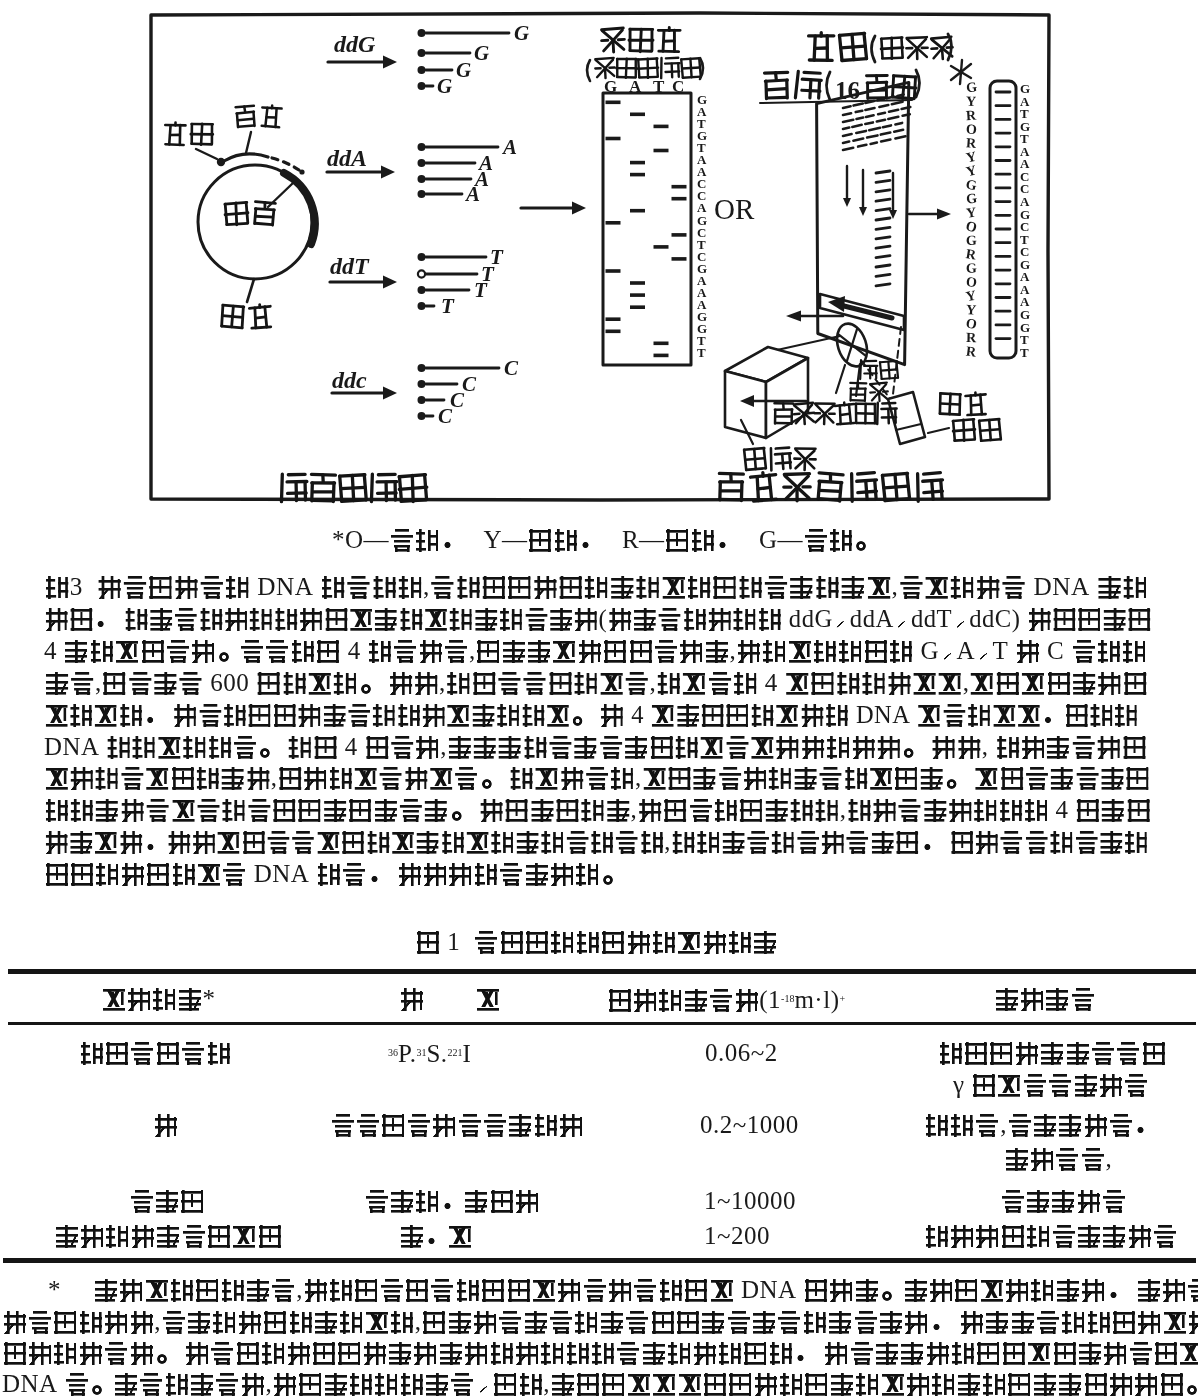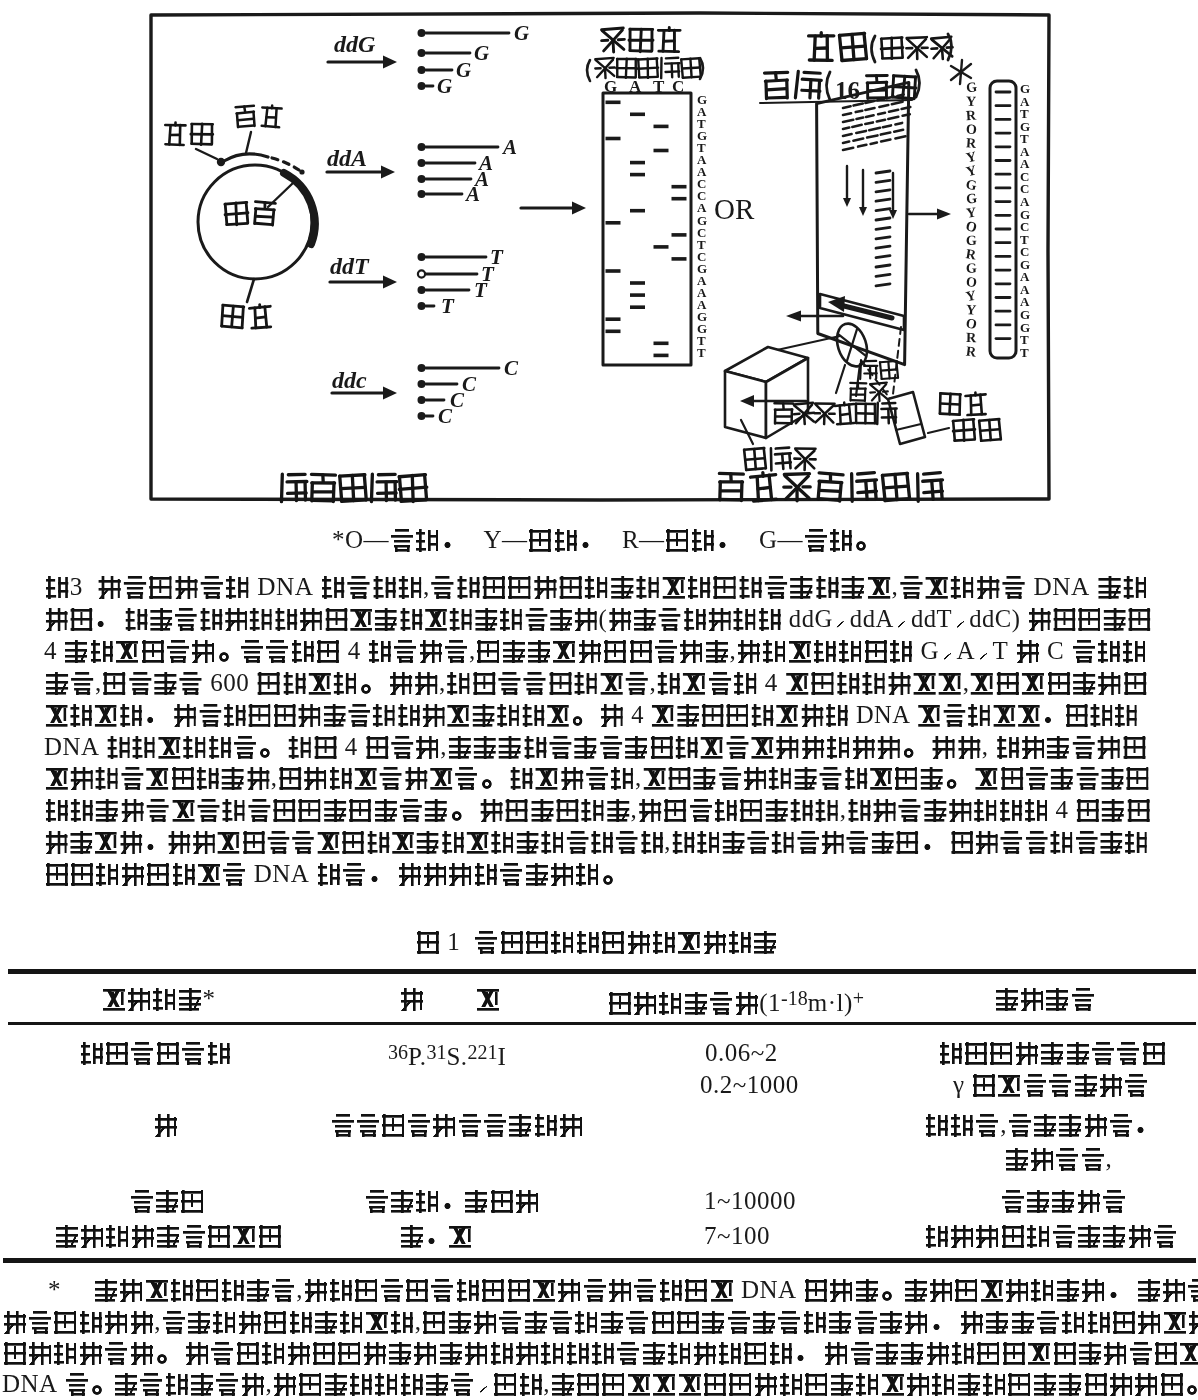--- a/index.html
+++ b/index.html
@@ -1,20 +1,20 @@
 <!DOCTYPE html>
 <html><head><meta charset="utf-8"><title>p</title>
 <style>
 *{margin:0;padding:0;box-sizing:border-box}
 html,body{width:1198px;height:1400px;background:#fff;overflow:hidden;position:relative;
  font-family:"Liberation Serif",serif;color:#1a1a1a}
 #fig{position:absolute;left:0;top:0}
 .t{position:absolute;white-space:nowrap;font-size:25px;line-height:25px;color:#1a1a1a}
 .lt{letter-spacing:.5px}
-sup{font-size:20px;vertical-align:6px;letter-spacing:0}
+sup{font-size:10px;vertical-align:6px;letter-spacing:0}
 .rl{position:absolute;background:#151515}
 i[class^=z],.pf,.pc,.pd,.pn{display:inline-block;width:22px;height:23px;margin:0 1.7px;vertical-align:-3.5px;
  background-repeat:no-repeat;background-color:transparent}
 .z0{background-image:linear-gradient(#111,#111),linear-gradient(#111,#111),linear-gradient(#111,#111),linear-gradient(#111,#111),linear-gradient(#111,#111),linear-gradient(#111,#111);
  background-size:22px 2.7px,22px 2.6px,22px 2.7px,2.7px 23px,2.7px 23px,2.4px 13px;
  background-position:0px 1px,0px 10.2px,0px 20px,1px 0px,19.3px 0px,10px 4px}
 .z1{background-image:linear-gradient(#111,#111),linear-gradient(#111,#111),linear-gradient(#111,#111),linear-gradient(#111,#111),linear-gradient(#111,#111),linear-gradient(115deg,transparent 40%,#111 44% 56%,transparent 60%);
  background-size:22px 2.7px,22px 2.6px,22px 2.6px,2.8px 23px,20px 2.6px,9px 10px;
  background-position:0px 2.5px,0px 9px,0px 15.2px,9.8px 0px,0px 20.4px,13.5px 11.5px}
 .z2{background-image:linear-gradient(#111,#111),linear-gradient(#111,#111),linear-gradient(#111,#111),linear-gradient(#111,#111),linear-gradient(#111,#111),linear-gradient(130deg,transparent 40%,#111 44% 56%,transparent 60%);
@@ -825,28 +825,28 @@
 <div class="t" style="left:607px;top:986px"><i class="z0"></i><i class="z2"></i><i class="z4"></i><i class="z1"></i><i class="z3"></i><i class="z2"></i><span class="lt">(1</span><span class="lt"><sup>-18</sup>m·l)<sup>+</sup></span></div>
 <div class="t" style="left:994px;top:986px"><i class="z1"></i><i class="z2"></i><i class="z1"></i><i class="z3"></i></div>
 <div class="rl" style="left:8px;top:1022px;width:1188px;height:2.6px"></div>
 <div class="t" style="left:79px;top:1040px"><i class="z4"></i><i class="z0"></i><i class="z3"></i><i class="z0"></i><i class="z3"></i><i class="z4"></i></div>
 <div class="t" style="left:388px;top:1040px"><span class="lt"><sup>36</sup>P.<sup>31</sup>S.<sup>221</sup>I</span></div>
 <div class="t" style="left:705px;top:1040px"><span class="lt">0.06~2</span></div>
 <div class="t" style="left:938px;top:1040px"><i class="z4"></i><i class="z0"></i><i class="z0"></i><i class="z2"></i><i class="z1"></i><i class="z1"></i><i class="z3"></i><i class="z3"></i><i class="z0"></i></div>
 <div class="t" style="left:953px;top:1072px"><span class="lt">γ&nbsp;</span><i class="z0"></i><i class="z5"></i><i class="z3"></i><i class="z3"></i><i class="z1"></i><i class="z2"></i><i class="z3"></i></div>
 <div class="t" style="left:153px;top:1112px"><i class="z2"></i></div>
 <div class="t" style="left:330px;top:1112px"><i class="z3"></i><i class="z3"></i><i class="z0"></i><i class="z3"></i><i class="z2"></i><i class="z3"></i><i class="z3"></i><i class="z1"></i><i class="z4"></i><i class="z2"></i></div>
-<div class="t" style="left:700px;top:1072px"><span class="lt">0.2~1000</span></div>
+<div class="t" style="left:700px;top:1112px"><span class="lt">0.2~1000</span></div>
 <div class="t" style="left:924px;top:1112px"><i class="z4"></i><i class="z4"></i><i class="z3"></i><span class="lt">,</span><i class="z3"></i><i class="z1"></i><i class="z1"></i><i class="z2"></i><i class="z3"></i><i class="pf"></i></div>
 <div class="t" style="left:1004px;top:1146px"><i class="z1"></i><i class="z2"></i><i class="z3"></i><i class="z3"></i><span class="lt">,</span></div>
 <div class="t" style="left:129px;top:1188px"><i class="z3"></i><i class="z1"></i><i class="z0"></i></div>
 <div class="t" style="left:364px;top:1188px"><i class="z3"></i><i class="z1"></i><i class="z4"></i><i class="pf"></i><i class="z1"></i><i class="z0"></i><i class="z2"></i></div>
 <div class="t" style="left:704px;top:1188px"><span class="lt">1~10000</span></div>
 <div class="t" style="left:1000px;top:1188px"><i class="z3"></i><i class="z1"></i><i class="z1"></i><i class="z2"></i><i class="z3"></i></div>
 <div class="t" style="left:54px;top:1223px"><i class="z1"></i><i class="z2"></i><i class="z4"></i><i class="z2"></i><i class="z1"></i><i class="z3"></i><i class="z0"></i><i class="z5"></i><i class="z0"></i></div>
 <div class="t" style="left:399px;top:1223px"><i class="z1"></i><i class="pf"></i><i class="z5"></i></div>
-<div class="t" style="left:704px;top:1223px"><span class="lt">7~100</span></div>
+<div class="t" style="left:704px;top:1223px"><span class="lt">1~200</span></div>
 <div class="t" style="left:924px;top:1223px"><i class="z4"></i><i class="z2"></i><i class="z2"></i><i class="z0"></i><i class="z4"></i><i class="z3"></i><i class="z1"></i><i class="z1"></i><i class="z2"></i><i class="z3"></i></div>
 <div class="rl" style="left:3px;top:1258px;width:1193px;height:5px"></div>
 <div class="t" style="left:48px;top:1277px"><span class="lt">*</span><i class="zsp"></i><span class="lt">&nbsp;</span><i class="z1"></i><i class="z2"></i><i class="z5"></i><i class="z4"></i><i class="z0"></i><i class="z4"></i><i class="z1"></i><i class="z3"></i><span class="lt">,</span><i class="z2"></i><i class="z4"></i><i class="z0"></i><i class="z3"></i><i class="z0"></i><i class="z3"></i><i class="z4"></i><i class="z0"></i><i class="z0"></i><i class="z5"></i><i class="z2"></i><i class="z3"></i><i class="z2"></i><i class="z3"></i><i class="z4"></i><i class="z0"></i><i class="z5"></i><span class="lt">&nbsp;DNA&nbsp;</span><i class="z0"></i><i class="z2"></i><i class="z1"></i><i class="pc"></i><i class="z1"></i><i class="z2"></i><i class="z0"></i><i class="z5"></i><i class="z2"></i><i class="z4"></i><i class="z1"></i><i class="z2"></i><i class="pf"></i><span class="lt">&nbsp;</span><i class="z1"></i><i class="z2"></i><i class="z3"></i></div>
 <div class="t" style="left:2px;top:1309px"><i class="z2"></i><i class="z3"></i><i class="z0"></i><i class="z4"></i><i class="z2"></i><i class="z2"></i><span class="lt">,</span><i class="z3"></i><i class="z1"></i><i class="z4"></i><i class="z2"></i><i class="z0"></i><i class="z4"></i><i class="z1"></i><i class="z4"></i><i class="z5"></i><i class="z4"></i><span class="lt">,</span><i class="z0"></i><i class="z1"></i><i class="z2"></i><i class="z3"></i><i class="z1"></i><i class="z3"></i><i class="z4"></i><i class="z1"></i><i class="z3"></i><i class="z0"></i><i class="z0"></i><i class="z1"></i><i class="z3"></i><i class="z1"></i><i class="z3"></i><i class="z4"></i><i class="z1"></i><i class="z3"></i><i class="z1"></i><i class="z2"></i><i class="pf"></i><span class="lt">&nbsp;</span><i class="z2"></i><i class="z1"></i><i class="z1"></i><i class="z3"></i><i class="z4"></i><i class="z4"></i><i class="z0"></i><i class="z2"></i><i class="z5"></i><i class="z2"></i></div>
 <div class="t" style="left:2px;top:1340px"><i class="z0"></i><i class="z2"></i><i class="z4"></i><i class="z2"></i><i class="z3"></i><i class="z2"></i><i class="pc"></i><span class="lt">&nbsp;</span><i class="z2"></i><i class="z3"></i><i class="z0"></i><i class="z4"></i><i class="z2"></i><i class="z0"></i><i class="z0"></i><i class="z2"></i><i class="z1"></i><i class="z2"></i><i class="z1"></i><i class="z2"></i><i class="z4"></i><i class="z2"></i><i class="z4"></i><i class="z4"></i><i class="z4"></i><i class="z3"></i><i class="z1"></i><i class="z4"></i><i class="z2"></i><i class="z4"></i><i class="z0"></i><i class="z4"></i><i class="pf"></i><span class="lt">&nbsp;</span><i class="z2"></i><i class="z3"></i><i class="z1"></i><i class="z1"></i><i class="z2"></i><i class="z4"></i><i class="z0"></i><i class="z0"></i><i class="z5"></i><i class="z0"></i><i class="z1"></i><i class="z2"></i><i class="z3"></i><i class="z0"></i><i class="z5"></i></div>
 <div class="t" style="left:2px;top:1371px"><span class="lt">DNA&nbsp;</span><i class="z3"></i><i class="pc"></i><i class="z1"></i><i class="z3"></i><i class="z4"></i><i class="z1"></i><i class="z3"></i><i class="z2"></i><span class="lt">,</span><i class="z2"></i><i class="z0"></i><i class="z1"></i><i class="z4"></i><i class="z4"></i><i class="z4"></i><i class="z1"></i><i class="z3"></i><i class="pd"></i><i class="z0"></i><i class="z4"></i><span class="lt">,</span><i class="z1"></i><i class="z0"></i><i class="z0"></i><i class="z5"></i><i class="z5"></i><i class="z5"></i><i class="z0"></i><i class="z0"></i><i class="z2"></i><i class="z4"></i><i class="z0"></i><i class="z1"></i><i class="z4"></i><i class="z5"></i><i class="z2"></i><i class="z4"></i><i class="z1"></i><i class="z4"></i><i class="z0"></i><i class="z1"></i><i class="z1"></i><i class="z0"></i><i class="z2"></i><i class="z2"></i><i class="z0"></i><i class="pc"></i></div>
 
 </body></html>

